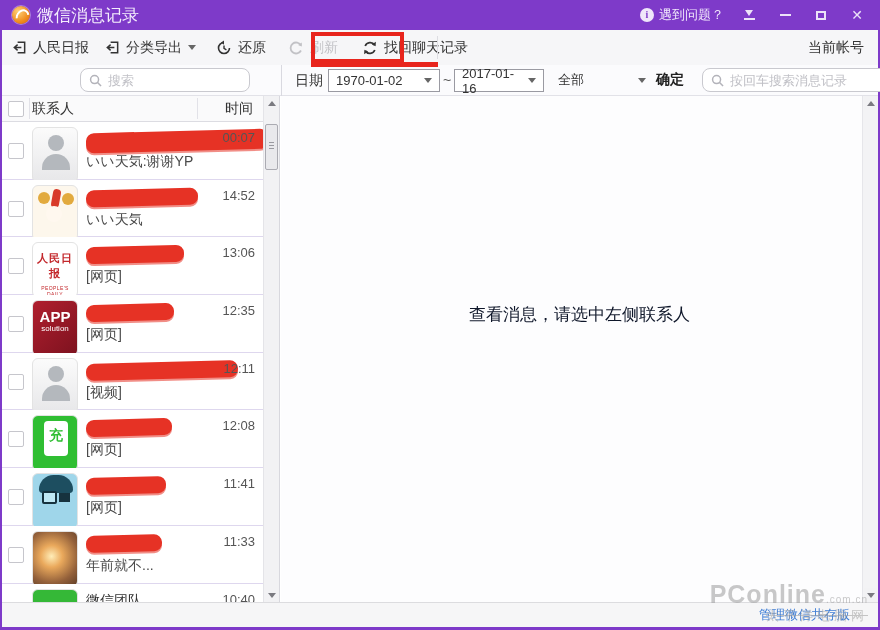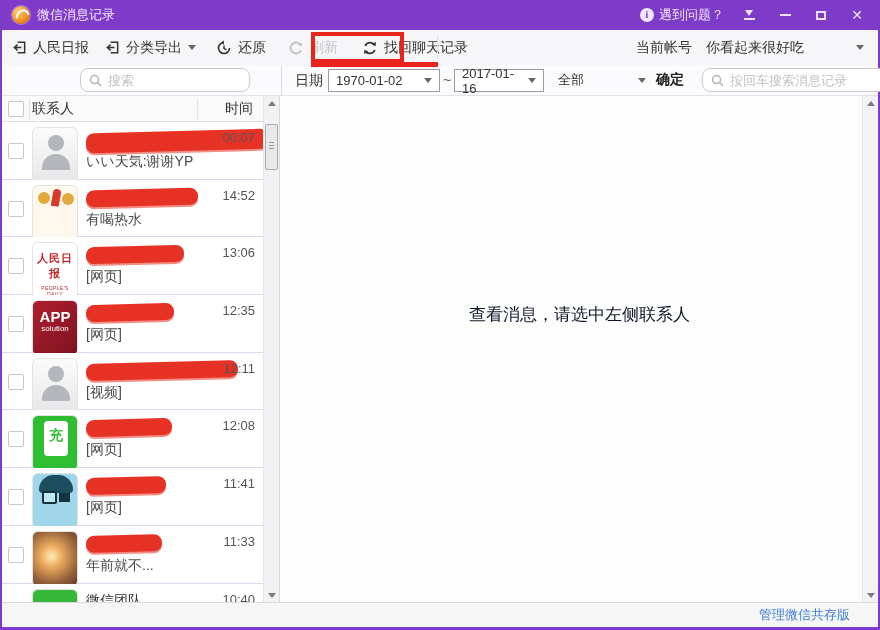--- a/index.html
+++ b/index.html
@@ -5,21 +5,21 @@
   * { margin:0; padding:0; box-sizing:border-box; }
   body { font-family:"Liberation Sans","DejaVu Sans",sans-serif; background:#fff; }
 
   .window { position:relative; width:880px; height:630px; background:#7e3ac9; overflow:hidden; }
   .app { position:absolute; left:2px; right:2px; top:0; bottom:3px; background:#fff; display:flex; flex-direction:column; }
 
   
   .titlebar { height:30px; background:#7e3ac9; display:flex; align-items:center; padding:0 10px; color:#fff; flex:0 0 30px; }
   .app-logo { width:18px; height:18px; border-radius:50%; background:radial-gradient(circle at 35% 30%, #ffd27a, #f08c1e 60%, #d9650d); position:relative; margin-right:7px; box-shadow:0 0 0 1px rgba(255,255,255,.35); }
   .app-logo::after { content:""; position:absolute; left:4px; top:3px; width:9px; height:11px; border-radius:50%; border:2px solid #fff; border-right-color:transparent; border-bottom-color:transparent; transform:rotate(35deg); }
-  .win-title { font-size:13px; color:#f4edfc; }
+  .win-title { font-size:17px; color:#f4edfc; }
   .titlebar-right { margin-left:auto; display:flex; align-items:center; gap:14px; }
   .tb-help { display:flex; align-items:center; gap:5px; font-size:13px; color:#f0e7fb; cursor:pointer; }
   .info-glyph { display:inline-block; width:14px; height:14px; border-radius:50%; background:#efe6fa; color:#7e3ac9; font-size:10px; font-weight:bold; text-align:center; line-height:14px; font-family:"Liberation Serif",serif; }
   .tb-ctl { width:22px; height:18px; display:flex; align-items:center; justify-content:center; color:#ece2f8; font-size:13px; cursor:pointer; }
   .skin-glyph { width:11px; height:10px; position:relative; }
   .skin-glyph::before { content:""; position:absolute; left:1px; top:0; border-left:4px solid transparent; border-right:4px solid transparent; border-top:6px solid #ece2f8; }
   .skin-glyph::after { content:""; position:absolute; left:0; bottom:0; width:11px; height:2px; background:#ece2f8; }
   .min-glyph { width:11px; height:2px; background:#ece2f8; }
   .max-glyph { width:10px; height:9px; border:2px solid #ece2f8; }
   .close-glyph { font-size:14px; line-height:14px; }
@@ -191,24 +191,20 @@
             <path d="M3.2 6 A5.3 5.3 0 0 1 12.6 5" fill="none" stroke="#333" stroke-width="1.7"></path>
             <path d="M13.9 1.8 L13.6 6.2 L9.8 4.4 Z" fill="#333"></path>
             <path d="M12.8 10 A5.3 5.3 0 0 1 3.4 11" fill="none" stroke="#333" stroke-width="1.7"></path>
             <path d="M2.1 14.2 L2.4 9.8 L6.2 11.6 Z" fill="#333"></path>
           </svg>
         <span>找回聊天记录</span>
       </span>
       <span class="toolbar-sep"></span>
       <div class="toolbar-right">
         <span class="account-label">当前帐号</span>
-        <span class="account-dd">
-          <span class="account-value">你看起来很好吃</span>
-          <span class="caret-down"></span>
-        </span>
       </div>
     </div>
 
     <div class="filterbar">
       <div class="searchbox sb-left">
         <svg width="13" height="13" viewBox="0 0 14 14">
             <circle cx="6" cy="6" r="4.3" fill="none" stroke="#b3b3ba" stroke-width="1.6"></circle>
             <path d="M9.2 9.2 L13 13" stroke="#b3b3ba" stroke-width="1.6"></path>
           </svg>
         <input type="text" placeholder="搜索" style="">
@@ -255,21 +251,21 @@
             <div class="avatar av-default"></div>
             <div class="scribble" style="width:182px;height:20px;"></div>
             <div class="row-msg">いい天気:谢谢YP</div>
             <div class="row-time">00:07</div>
           </div>
 
           <div class="row">
             <span class="checkbox"></span>
             <div class="avatar av-sheep"></div>
             <div class="scribble" style="width:112px;"></div>
-            <div class="row-msg">有喝热水</div>
+            <div class="row-msg">いい天気</div>
             <div class="row-time">14:52</div>
           </div>
 
           <div class="row">
             <span class="checkbox"></span>
             <div class="avatar av-pd">
               <span class="pd-cn">人民日报</span>
               <span class="pd-en">PEOPLE'S DAILY</span>
             </div>
             <div class="scribble" style="width:98px;"></div>
@@ -357,13 +353,17 @@
 
     <div class="statusbar">
       <a class="manage-link">管理微信共存版</a>
     </div>
 
   </div>
 
   <div class="red-box"></div>
   <div class="red-bar"></div>
 
+  <div class="watermark">
+    <div class="wm-1"><span>PConline</span><span class="wm-suffix">.com.cn</span></div>
+    <div class="wm-2">太平洋电脑网</div>
+  </div>
 </div>
 
 </body></html>

